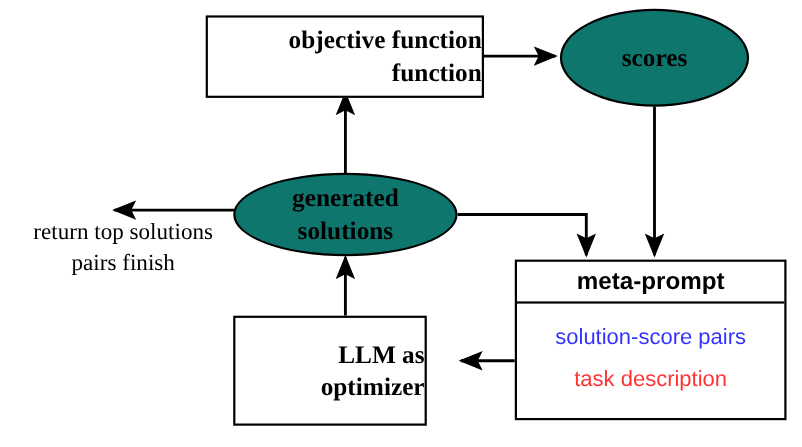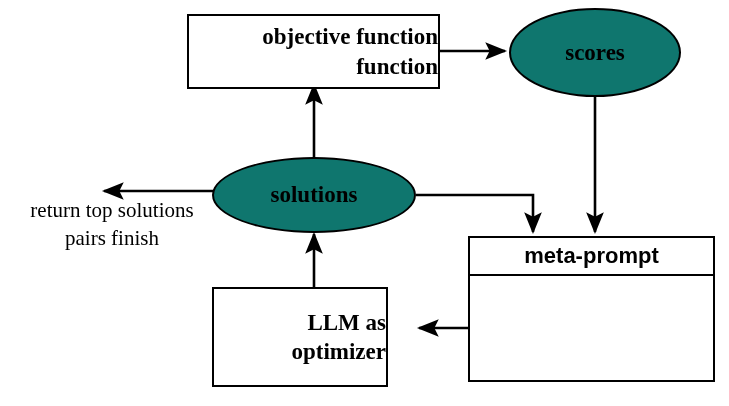--- a/index.html
+++ b/index.html
@@ -178,32 +178,37 @@
   <div class="box" id="node-objective-evaluator">
     <div class="line">objective function</div>
     <div class="line">function</div>
   </div>
 
   <div class="ellipse" id="node-scores">
     <div class="line">scores</div>
   </div>
 
   <div class="ellipse" id="node-generated-solutions">
+    <div class="line">generated</div>
     <div class="line">solutions</div>
   </div>
 
   <div class="box" id="node-llm-optimizer">
     <div class="line">LLM as</div>
     <div class="line">optimizer</div>
   </div>
 
   <div id="node-meta-prompt">
     <div id="meta-prompt-header">
       <span class="hdr-text">meta-prompt</span>
     </div>
+    <div id="meta-prompt-body">
+      <div class="meta-item" style="color:#3333FF;">solution-score pairs</div>
+      <div class="meta-item" style="color:#FF3333;">task description</div>
+    </div>
   </div>
 
   <div id="label-return-top">
     <div class="line">return top solutions</div>
     <div class="line">pairs finish</div>
   </div>
 
 </div>
 
 </body></html>

